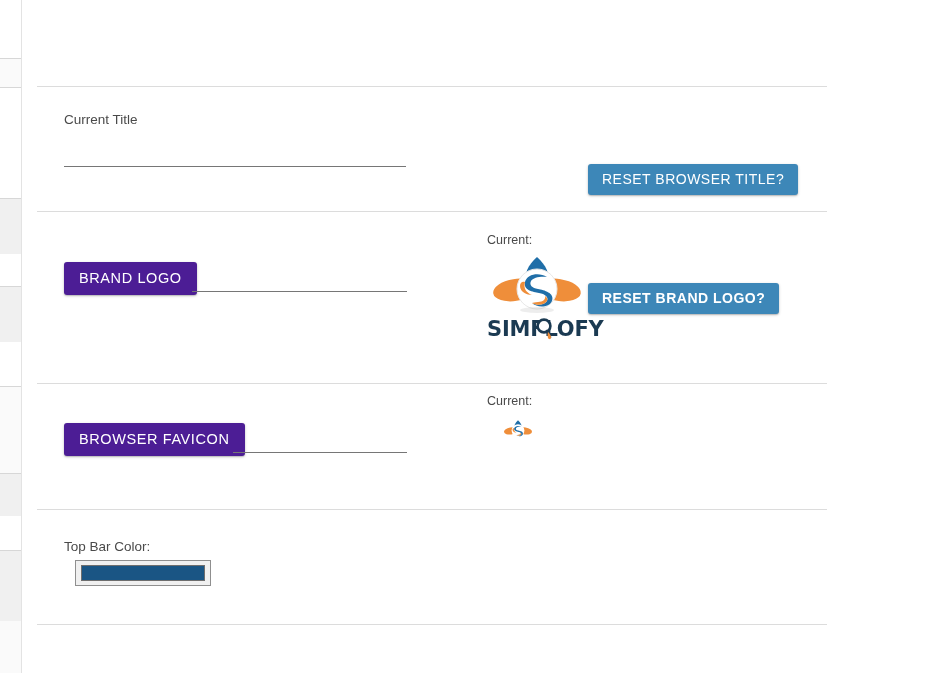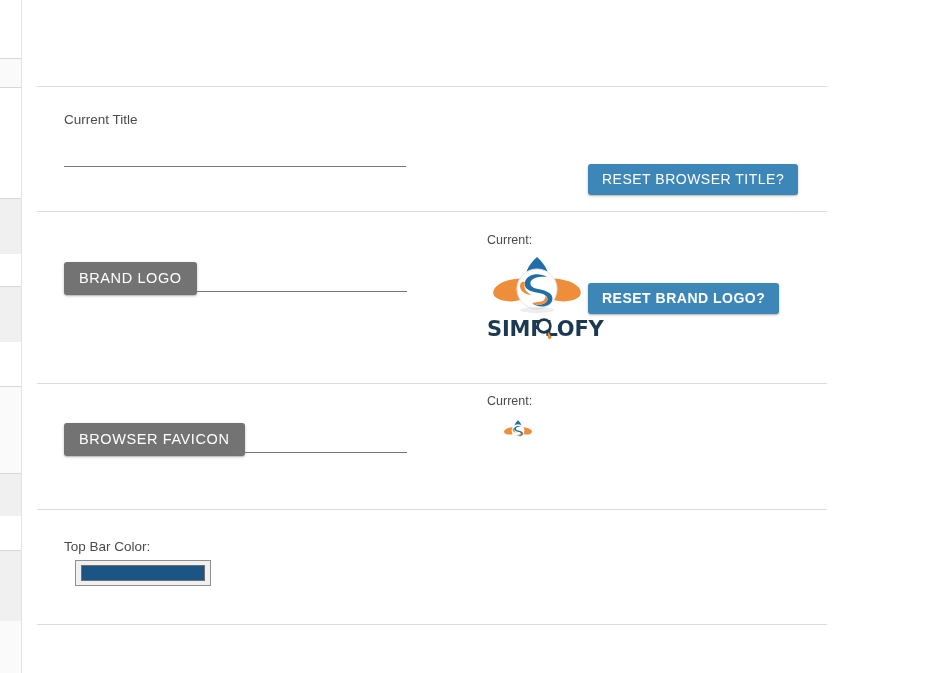--- a/index.html
+++ b/index.html
@@ -114,21 +114,21 @@
     color: #3a3a3a;
     font-family: "Liberation Sans", sans-serif;
     padding: 0 0 3px 0;
     height: 20px;
   }
 
   .upload-btn {
     position: absolute;
     border: none;
     border-radius: 3px;
-    background: #737373;
+    background: #4c1d95;
     color: #ffffff;
     font-size: 14.5px;
     letter-spacing: 0.6px;
     text-transform: uppercase;
     height: 33px;
     line-height: 33px;
     padding: 0 15px;
     cursor: pointer;
     white-space: nowrap;
     box-shadow: 0 1px 3px rgba(0,0,0,0.22), 0 1px 1px rgba(0,0,0,0.12);

